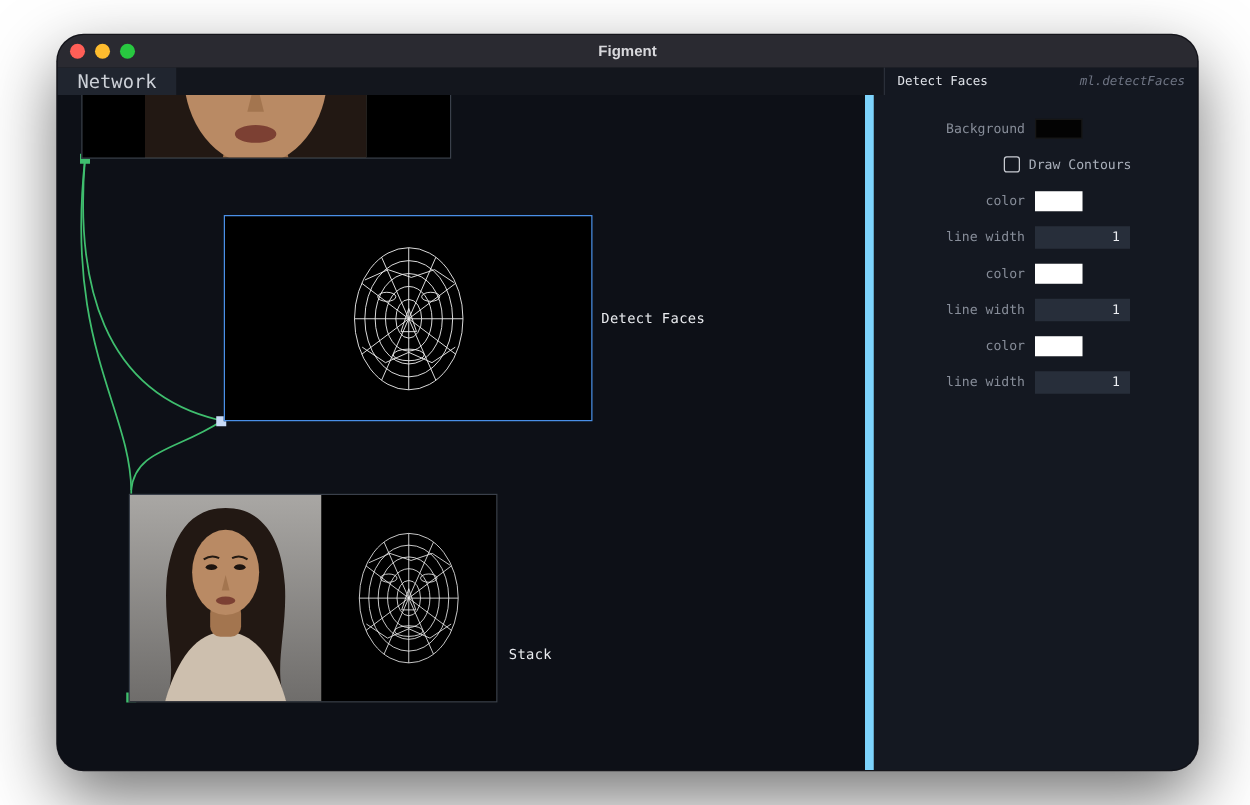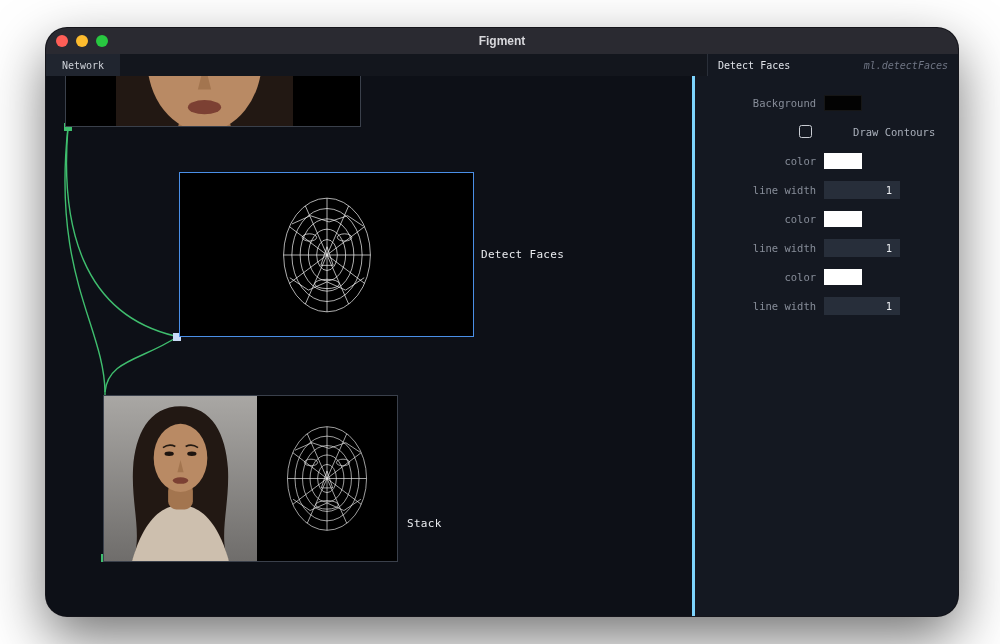--- a/index.html
+++ b/index.html
@@ -10,49 +10,49 @@
     box-shadow:0 0 0 1px #15151b, 0 22px 55px rgba(0,0,0,.55);
     font-family:"DejaVu Sans Mono",monospace;
   }
   
   .titlebar{height:26px;background:#2a2a31;display:flex;align-items:center;position:relative;}
   .lights{position:absolute;left:10px;top:0;height:26px;display:flex;align-items:center;gap:8px;}
   .light{width:12px;height:12px;border-radius:50%;}
   .title{flex:1;text-align:center;font:bold 12px "Liberation Sans",sans-serif;color:#d8d8dc;}
   
   .topstrip{height:22px;display:flex;background:#13161d;}
-  .tab{height:22px;display:flex;align-items:center;padding:0 16px;background:#20252f;color:#ccd0d7;font-size:10px;}
+  .tab{height:22px;display:flex;align-items:center;padding:0 16px;background:#20252f;color:#ccd0d7;font-size:15px;}
   .inspector-header{margin-left:auto;width:251px;box-sizing:border-box;display:flex;align-items:center;
     padding:0 10px;background:#141821;border-left:1px solid #2a2f39;color:#dfe2e8;font-size:10px;}
   .inspector-header .type{margin-left:auto;color:#6f7584;font-style:italic;}
   
   .body{display:flex;height:540px;}
   .canvas{width:661px;position:relative;background:#0d1017;overflow:hidden;}
   .wires{position:absolute;left:0;top:0;pointer-events:none;}
   .node{position:absolute;background:#000;box-sizing:border-box;}
   .node-source{left:19px;top:-2px;width:296px;height:53px;border:1px solid #3a404b;overflow:hidden;}
   .node-source .photo{position:absolute;left:50px;top:0;width:177px;height:100%;}
   .node-detect{left:133px;top:96px;width:295px;height:165px;border:1px solid #4a8fe7;
     display:flex;align-items:center;justify-content:center;}
   .node-stack{left:57px;top:319px;width:295px;height:167px;border:1px solid #3a404b;display:flex;}
   .stack-photo{width:153px;height:100%;}
   .stack-mesh{flex:1;display:flex;align-items:center;justify-content:center;}
   .node-label{position:absolute;color:#e9ebef;font-size:11px;letter-spacing:.3px;}
   .label-detect{left:435px;top:172px;}
   .label-stack{left:361px;top:441px;}
   svg.fit{width:100%;height:100%;display:block;}
   
-  .inspector{width:272px;box-sizing:border-box;background:#141821;border-left:3px solid #7dd3fc;
+  .inspector{width:272px;box-sizing:border-box;background:#141821;border-left:7px solid #7dd3fc;
     padding-top:12px;font-size:10.5px;}
   .row{height:29px;display:flex;align-items:center;}
   .lbl{width:121px;text-align:right;margin-right:8px;color:#878d99;}
   .swatch{width:38px;height:16px;border:1px solid rgba(255,255,255,0.08);box-sizing:border-box;}
   .field{width:76px;height:18px;background:#272e3a;color:#eceef2;text-align:right;
     padding-right:8px;line-height:18px;box-sizing:border-box;}
-  .cbrow{padding-left:104px;gap:34px;}
+  .cbrow{padding-left:104px;}
   .cb{width:11px;height:11px;border:1.5px solid #c9ccd3;border-radius:2.5px;display:inline-block;
     position:relative;box-sizing:content-box;}
   .cb.checked{background:#1e6ee8;border-color:#1e6ee8;}
   .cb.checked::after{content:"\2713";color:#fff;font-size:10px;font-weight:bold;
     position:absolute;left:1px;top:-2px;font-family:"DejaVu Sans",sans-serif;}
   .cblbl{margin-left:7px;color:#aab0bb;}
 </style>
 </head>
 <body>
 

